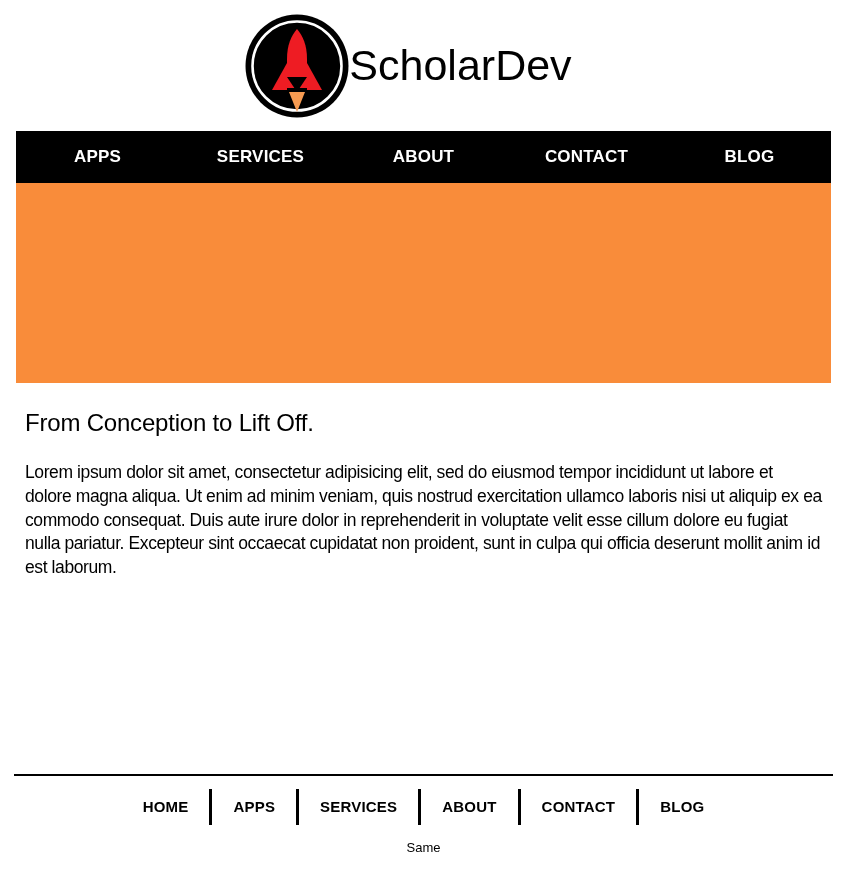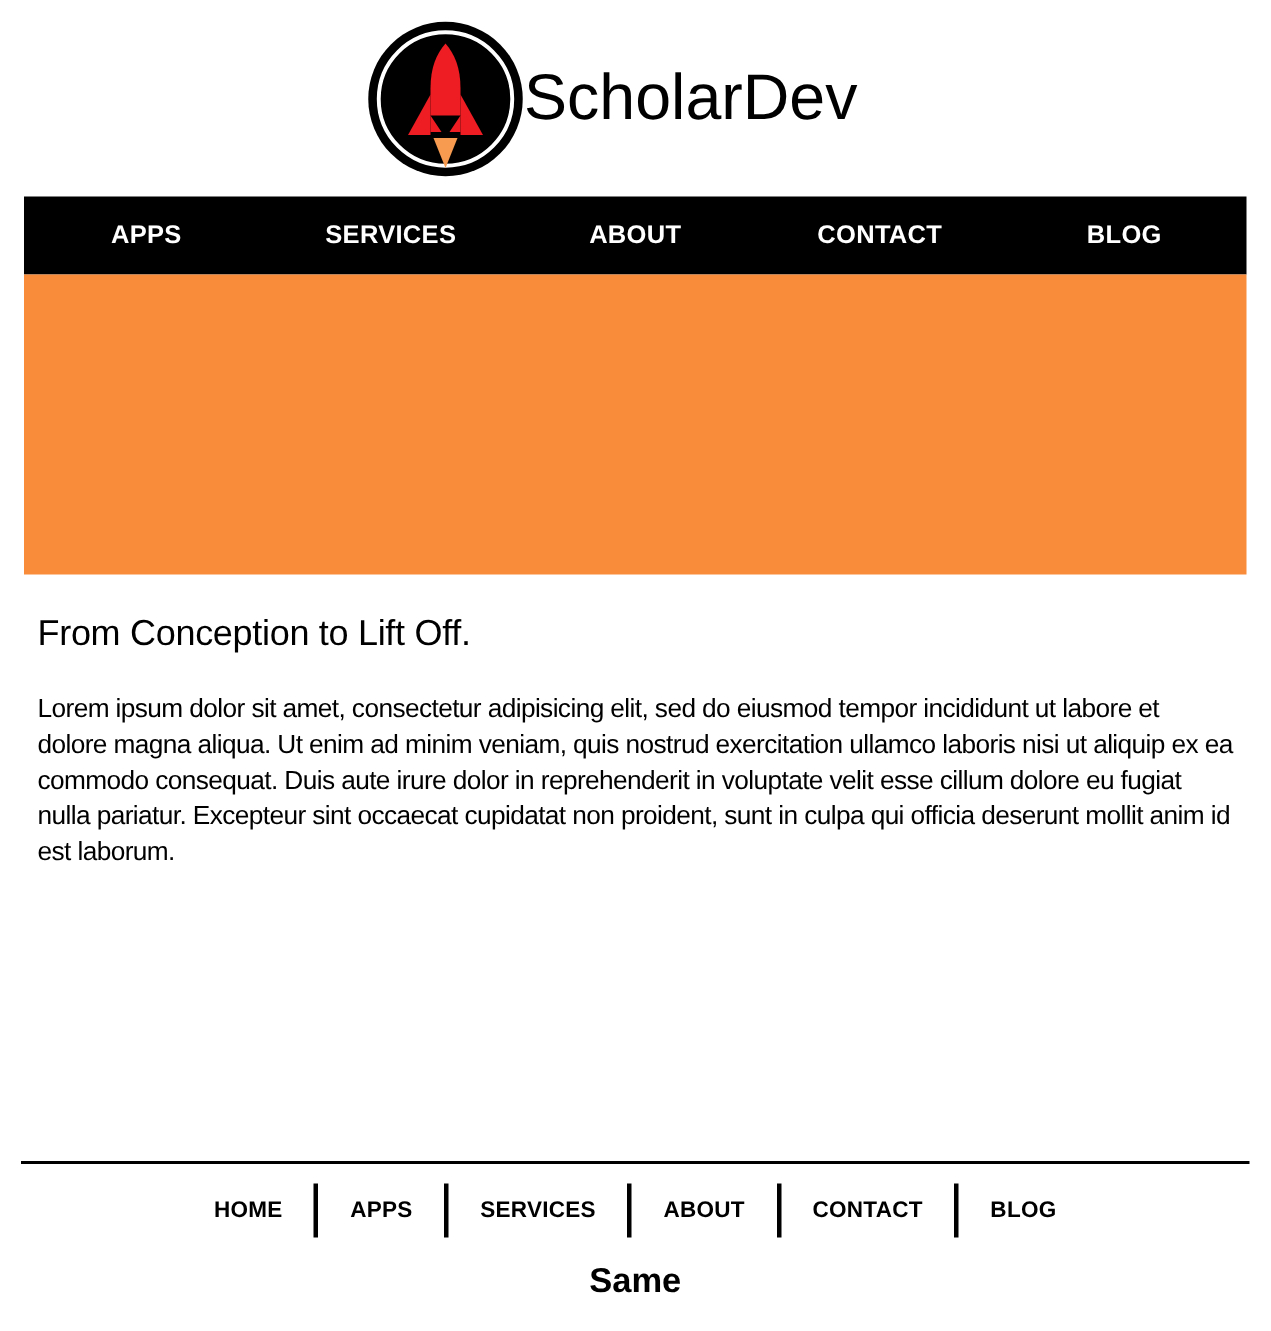--- a/index.html
+++ b/index.html
@@ -100,22 +100,22 @@
     letter-spacing:0.2px;
     cursor:pointer;
   }
   .footer-sep{
     width:3px;
     height:36px;
     background:#000;
   }
   .bottom-text{
     text-align:center;
-    font-weight:bold;
-    font-size:23px;
+    font-weight:normal;
+    font-size:13px;
     margin-top:4px;
   }
 </style>
 </head>
 <body>
 
 <div class="container">
 
   <header class="site-header">
     <a class="logo-link" href="#">

